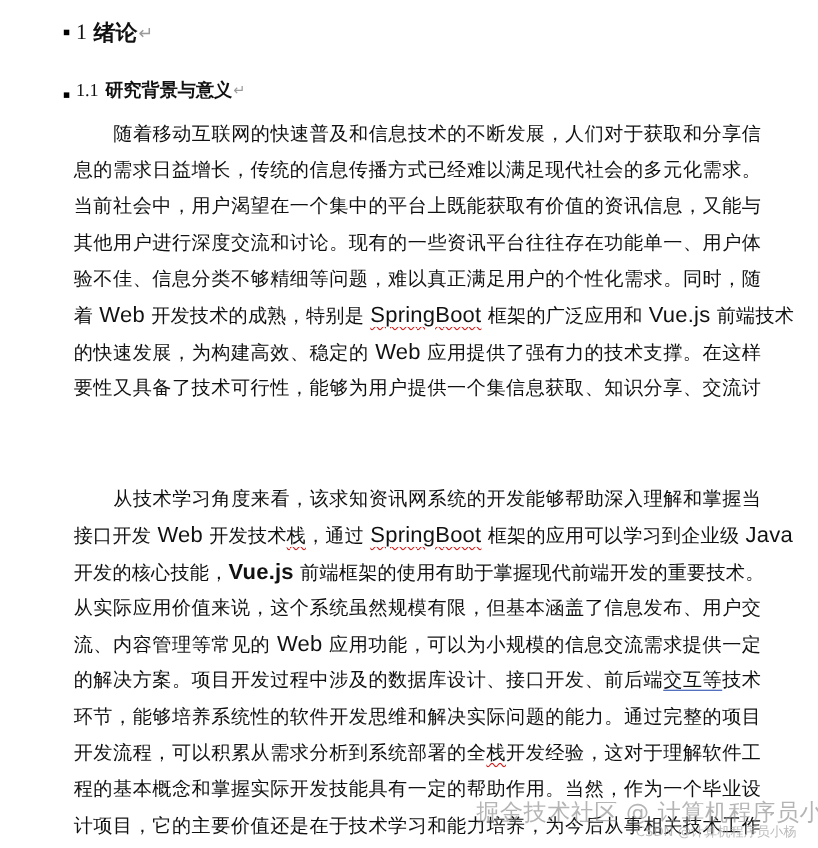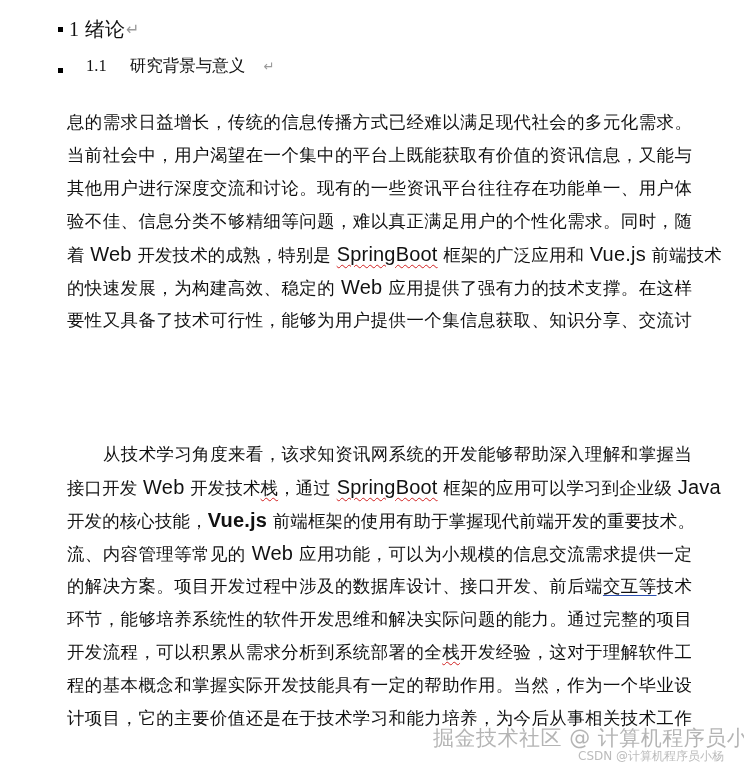--- a/index.html
+++ b/index.html
@@ -1,25 +1,25 @@
 <!DOCTYPE html>
 <html><head>
   <meta charset="utf-8">
   <style>
     html, body { margin: 0; padding: 0; background: #ffffff; }
     body { width: 744px; height: 771px; overflow: hidden; position: relative;
            font-family: "DejaVu Serif", "Liberation Serif", serif; color: #111; }
     .page { position: absolute; left: 0; top: 0; width: 744px; height: 771px; }
     .heading { position: absolute; display: flex; align-items: center; white-space: nowrap; }
     .h1 { left: 58px; top: 14px; font-size: 20px; height: 30px; }
-    .h2 { left: 58px; top: 52px; font-size: 16.5px; height: 28px; gap: 17px; }
+    .h2 { left: 58px; top: 68px; font-size: 16.5px; height: 28px; }
     .marker { display: inline-block; width: 5px; height: 5px; background: #000; margin-right: 6px; }
     .h2 .marker { align-self: flex-end; margin-bottom: 7px; }
     .num { font-family: "Liberation Serif", serif; margin-right: 6px; }
-    .heading .title { font-family: "DejaVu Sans", sans-serif; font-weight: normal; }
+    .heading .title { font-family: "DejaVu Sans", sans-serif; font-weight: bold; }
     .para-mark { color: #9a9a9a; font-family: "DejaVu Sans", sans-serif; font-size: 0.8em; margin-left: 1px; }
     .body { position: absolute; left: 67px; width: 625px; }
     .line { height: 33px; line-height: 33px; font-size: 17.4px; white-space: nowrap;
             text-align: justify; text-align-last: justify; font-family: "DejaVu Sans", sans-serif; letter-spacing: 0.2px; }
     .line.last { text-align-last: left; }
     .line.indent { padding-left: 36px; }
     .latin { font-family: Liberation Sans, sans-serif; font-size: 20px; }
     .spell { text-decoration: underline wavy #d02020; text-decoration-thickness: 1px; text-underline-offset: 3px; }
     .grammar { text-decoration: underline #2a4fb0; text-decoration-thickness: 1px; text-underline-offset: 3px; }
     .cursor { display: inline-block; width: 1px; height: 20px; background: #222; vertical-align: middle; margin-left: 6px; }
@@ -41,33 +41,35 @@
   </div>
 
   <div class="heading h2">
     <span class="marker"></span>
     <span class="num">1.1</span>
     <span class="title">研究背景与意义</span>
     <span class="para-mark">↵</span>
   </div>
 
   <div class="body" style="top:106px;">
+    <div class="line indent"><span>随着移动互联网的快速普及和信息技术的不断发展，人们对于获取和分享信</span></div>
     <div class="line"><span>息的需求日益增长，传统的信息传播方式已经难以满足现代社会的多元化需求。</span></div>
     <div class="line"><span>当前社会中，用户渴望在一个集中的平台上既能获取有价值的资讯信息，又能与</span></div>
     <div class="line"><span>其他用户进行深度交流和讨论。现有的一些资讯平台往往存在功能单一、用户体</span></div>
     <div class="line"><span>验不佳、信息分类不够精细等问题，难以真正满足用户的个性化需求。同时，随</span></div>
     <div class="line"><span>着 </span><span class="latin">Web</span><span> 开发技术的成熟，特别是 </span><span class="latin spell">SpringBoot</span><span> 框架的广泛应用和 </span><span class="latin">Vue.js</span><span> 前端技术</span></div>
     <div class="line"><span>的快速发展，为构建高效、稳定的 </span><span class="latin">Web</span><span> 应用提供了强有力的技术支撑。在这样</span></div>
     <div class="line"><span>要性又具备了技术可行性，能够为用户提供一个集信息获取、知识分享、交流讨</span></div>
   </div>
 
   <div class="body" style="top:438px;">
     <div class="line indent"><span>从技术学习角度来看，该求知资讯网系统的开发能够帮助深入理解和掌握当</span></div>
     <div class="line"><span>接口开发 </span><span class="latin">Web</span><span> 开发技术</span><span class="spell">栈</span><span>，通过 </span><span class="latin spell">SpringBoot</span><span> 框架的应用可以学习到企业级 </span><span class="latin">Java</span></div>
     <div class="line"><span>开发的核心技能，</span><span class="latin" style="font-weight:bold;">Vue.js</span><span>  前端框架的使用有助于掌握现代前端开发的重要技术。</span></div>
+    <div class="line"><span>从实际应用价值来说，这个系统虽然规模有限，但基本涵盖了信息发布、用户交</span></div>
     <div class="line"><span>流、内容管理等常见的 </span><span class="latin">Web</span><span> 应用功能，可以为小规模的信息交流需求提供一定</span></div>
     <div class="line"><span>的解决方案。项目开发过程中涉及的数据库设计、接口开发、前后端</span><span class="grammar">交互等</span><span>技术</span></div>
     <div class="line"><span>环节，能够培养系统性的软件开发思维和解决实际问题的能力。通过完整的项目</span></div>
     <div class="line"><span>开发流程，可以积累从需求分析到系统部署的全</span><span class="spell">栈</span><span>开发经验，这对于理解软件工</span></div>
     <div class="line"><span>程的基本概念和掌握实际开发技能具有一定的帮助作用。当然，作为一个毕业设</span></div>
     <div class="line"><span>计项目，它的主要价值还是在于技术学习和能力培养，为今后从事相关技术工作</span></div>
   </div>
 
   <div class="watermark">掘金技术社区 @ 计算机程序员小杨</div>
   <div class="watermark2">CSDN @计算机程序员小杨</div>

